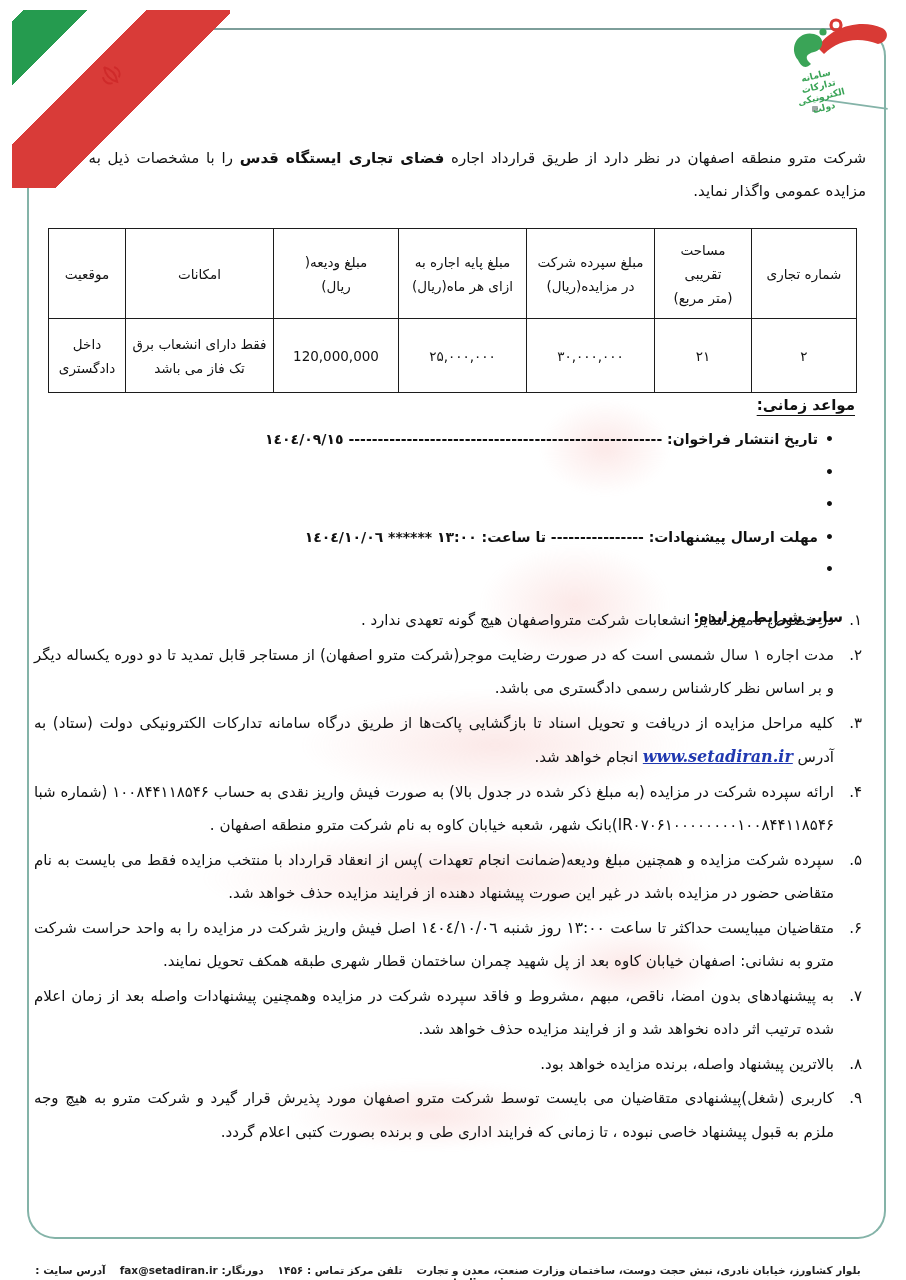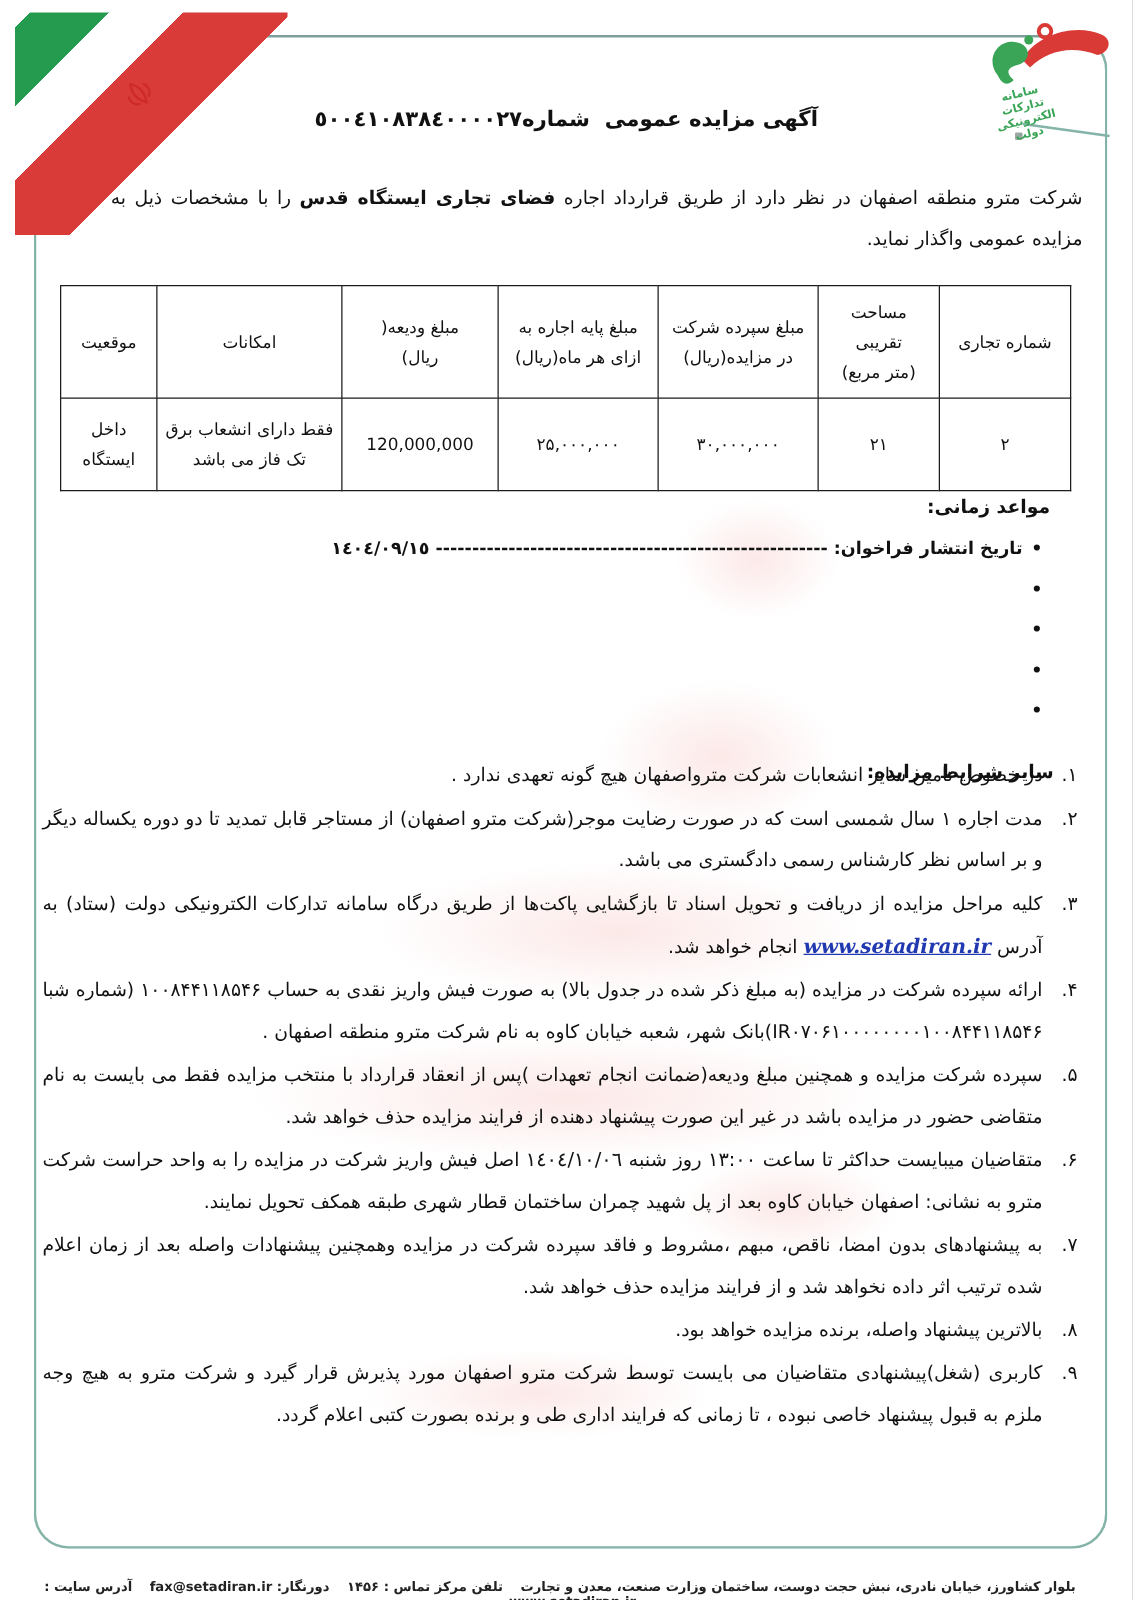--- a/index.html
+++ b/index.html
@@ -27,22 +27,22 @@
   .title{position:absolute;left:0;right:0;top:86px;text-align:center;direction:rtl;
          font-size:17px;font-weight:bold;z-index:2;}
   .intro{position:absolute;right:40px;left:40px;top:142px;direction:rtl;text-align:justify;
          font-size:15px;line-height:33px;z-index:2;margin:0;}
   table.info{position:absolute;right:49px;top:228px;width:808px;border-collapse:collapse;
              direction:rtl;z-index:2;table-layout:fixed;}
   table.info th,table.info td{border:1.5px solid #1c1c1c;text-align:center;vertical-align:middle;
              font-size:13.5px;font-weight:normal;white-space:pre-line;line-height:24px;padding:2px;}
   table.info thead tr{height:90px;}
   table.info tbody tr{height:74px;}
-  .sched-head{position:absolute;right:66px;top:396px;direction:rtl;font-size:15px;font-weight:bold;
-              text-underline-offset:5px;z-index:2;}
+  .sched-head{position:absolute;right:51px;top:396px;direction:rtl;font-size:15px;font-weight:bold;
+              text-decoration:underline;text-underline-offset:5px;z-index:2;}
   .bullets{position:absolute;right:72px;left:120px;top:424px;direction:rtl;z-index:2;
            font-size:14px;font-weight:bold;}
   .b-row{display:flex;direction:rtl;line-height:31px;margin-bottom:1.5px;}
   .b-dot{width:16px;flex:0 0 16px;}
   .cond-head{position:absolute;right:63px;top:608px;direction:rtl;font-size:15px;font-weight:bold;z-index:2;}
   .conds{position:absolute;right:44px;left:34px;top:604px;direction:rtl;z-index:2;font-size:15px;}
   .c-item{display:flex;direction:rtl;line-height:33.5px;margin-bottom:1px;}
   .c-num{flex:0 0 28px;width:28px;}
   .c-txt{flex:1;text-align:justify;}
   .u{text-underline-offset:6px;text-decoration-thickness:1px;}
@@ -87,21 +87,20 @@
       <circle cx="39" cy="24" r="3.6" fill="#3aa457"></circle>
     </svg>
     <div class="cap">
       <div>سامانه</div>
       <div>تدارکات</div>
       <div>الکترونیکی</div>
       <div>دولت</div>
     </div>
   </div>
 
-  <div class="title">آگهی مزایده عمومی &nbsp;شماره٥٠٠٤١٠٨٣٨٤٠٠٠٠٢٧</div>
 
   <p class="intro"><span>شرکت مترو منطقه اصفهان در نظر دارد از طریق قرارداد اجاره </span><b>فضای تجاری ایستگاه قدس</b><span> را با مشخصات ذیل به صورت  مزایده عمومی واگذار نماید.</span></p>
 
   <table class="info">
     <colgroup>
       <col style="width:105px">
         <col style="width:97px">
         <col style="width:128px">
       <col style="width:128px">
         <col style="width:125px">
@@ -126,39 +125,40 @@
     </thead>
     <tbody>
       <tr>
         <td>۲</td>
         <td>۲۱</td>
         <td>۳۰,۰۰۰,۰۰۰</td>
         <td>۲۵,۰۰۰,۰۰۰</td>
         <td>120,000,000</td>
         <td>فقط دارای انشعاب برق
 تک فاز می باشد</td>
-        <td>داخل ایستگاه</td>
+        <td>داخل دادگستری</td>
       </tr>
     </tbody>
   </table>
 
   <div class="sched-head">مواعد زمانی:</div>
   <div class="bullets">
     <div class="b-row">
         <span class="b-dot">•</span>
         <span>تاریخ انتشار فراخوان: ------------------------------------------------------ ١٤٠٤/٠٩/١٥</span>
       </div>
     <div class="b-row">
         <span class="b-dot">•</span>
       </div>
     <div class="b-row">
         <span class="b-dot">•</span>
       </div>
     <div class="b-row">
         <span class="b-dot">•</span>
+        <span>مهلت ارسال پیشنهادات: ---------------- تا ساعت: ١٣:٠٠ ****** ١٤٠٤/١٠/٠٦</span>
       </div>
     <div class="b-row">
         <span class="b-dot">•</span>
       </div>
   </div>
 
   <div class="cond-head">سایر شرایط مزایده:</div>
   <div class="conds">
 
     <div class="c-item">

